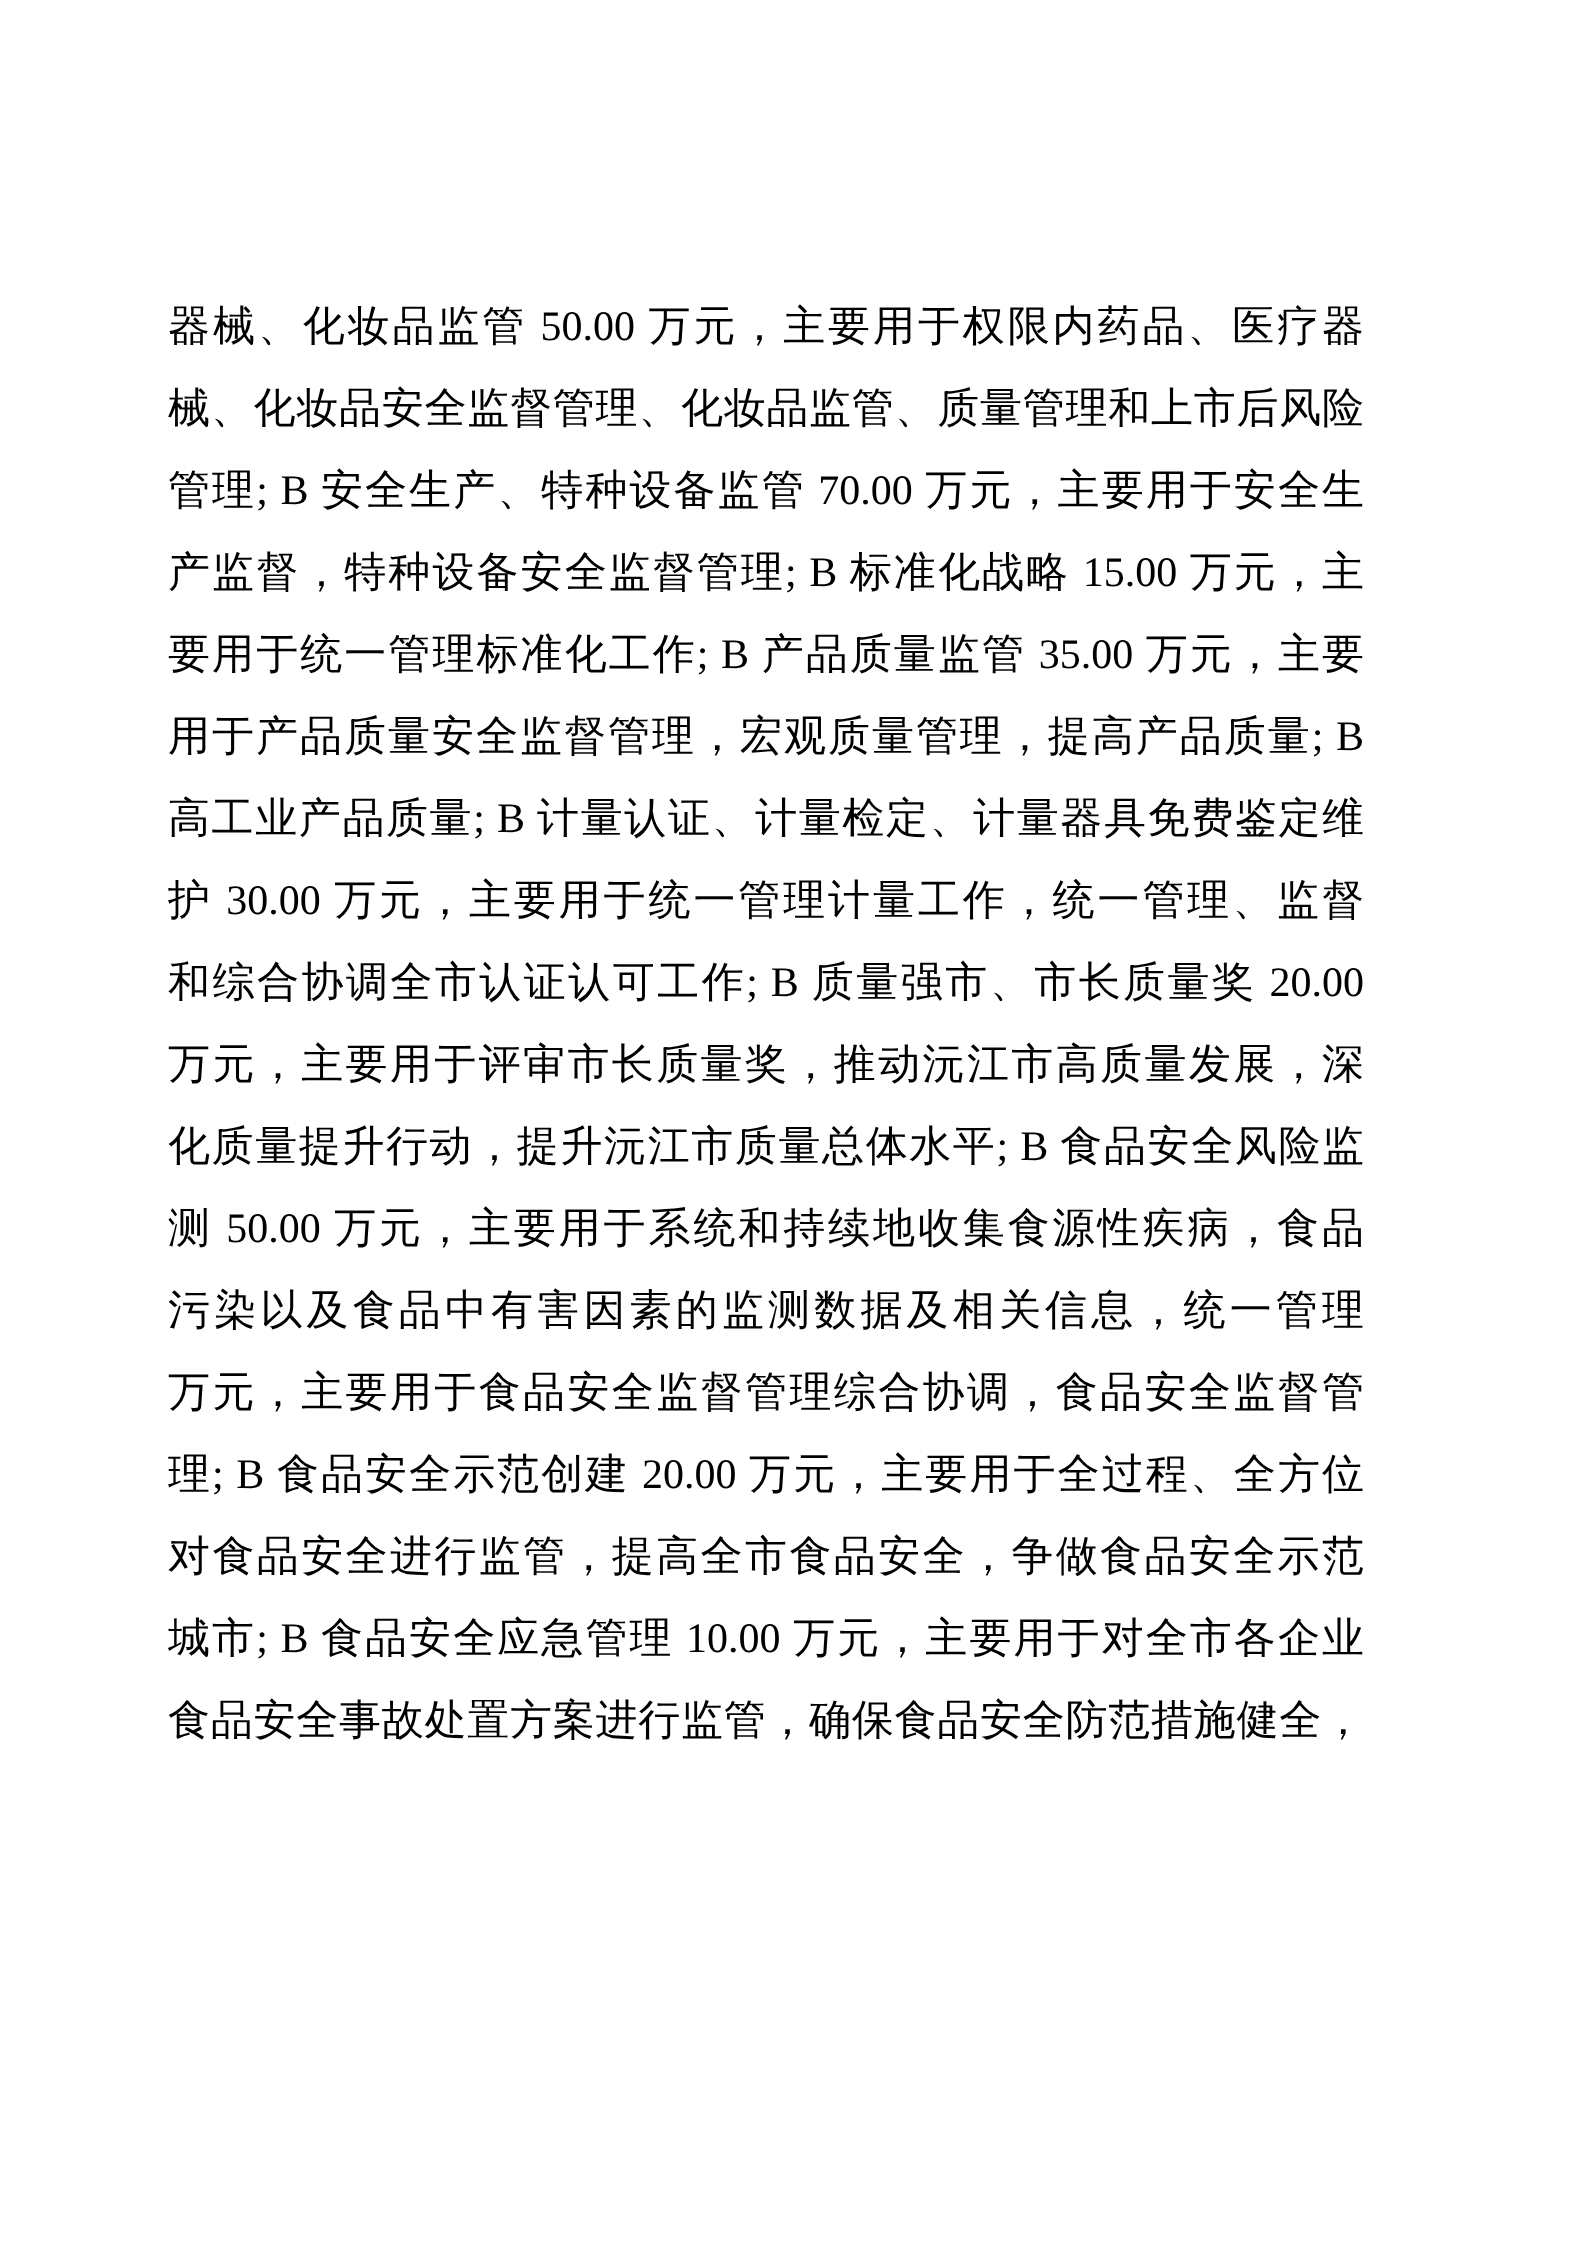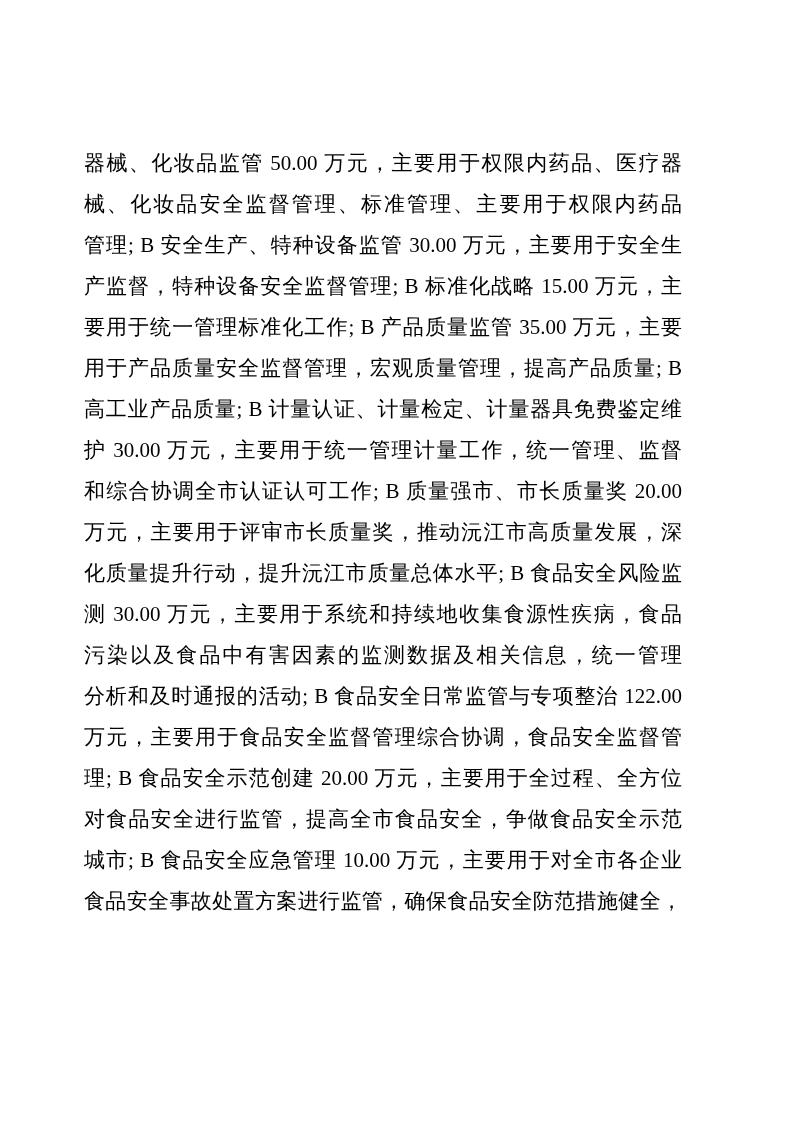--- a/index.html
+++ b/index.html
@@ -33,32 +33,31 @@
       text-justify: inter-ideograph;
       overflow: hidden;
     }
   </style>
 </head>
 <body>
 
 <div class="page">
   <div class="text-block">
     <div class="text-line">器械、化妆品监管 50.00 万元，主要用于权限内药品、医疗器</div>
-    <div class="text-line">械、化妆品安全监督管理、标准管理、主要用于权限内药品</div>
-    <div class="text-line">管理; B 安全生产、特种设备监管 30.00 万元，主要用于安全生</div>
+    <div class="text-line">械、化妆品安全监督管理、化妆品监管、质量管理和上市后风险</div>
+    <div class="text-line">管理; B 安全生产、特种设备监管 70.00 万元，主要用于安全生</div>
     <div class="text-line">产监督，特种设备安全监督管理; B 标准化战略 15.00 万元，主</div>
     <div class="text-line">要用于统一管理标准化工作; B 产品质量监管 35.00 万元，主要</div>
     <div class="text-line">用于产品质量安全监督管理，宏观质量管理，提高产品质量; B</div>
     <div class="text-line">高工业产品质量; B 计量认证、计量检定、计量器具免费鉴定维</div>
     <div class="text-line">护 30.00 万元，主要用于统一管理计量工作，统一管理、监督</div>
     <div class="text-line">和综合协调全市认证认可工作; B 质量强市、市长质量奖 20.00</div>
     <div class="text-line">万元，主要用于评审市长质量奖，推动沅江市高质量发展，深</div>
     <div class="text-line">化质量提升行动，提升沅江市质量总体水平; B 食品安全风险监</div>
-    <div class="text-line">测 30.00 万元，主要用于系统和持续地收集食源性疾病，食品</div>
+    <div class="text-line">测 50.00 万元，主要用于系统和持续地收集食源性疾病，食品</div>
     <div class="text-line">污染以及食品中有害因素的监测数据及相关信息，统一管理</div>
-    <div class="text-line">分析和及时通报的活动; B 食品安全日常监管与专项整治 122.00</div>
     <div class="text-line">万元，主要用于食品安全监督管理综合协调，食品安全监督管</div>
     <div class="text-line">理; B 食品安全示范创建 20.00 万元，主要用于全过程、全方位</div>
     <div class="text-line">对食品安全进行监管，提高全市食品安全，争做食品安全示范</div>
     <div class="text-line">城市; B 食品安全应急管理 10.00 万元，主要用于对全市各企业</div>
     <div class="text-line">食品安全事故处置方案进行监管，确保食品安全防范措施健全，</div>
   </div>
 </div>
 
 </body></html>

